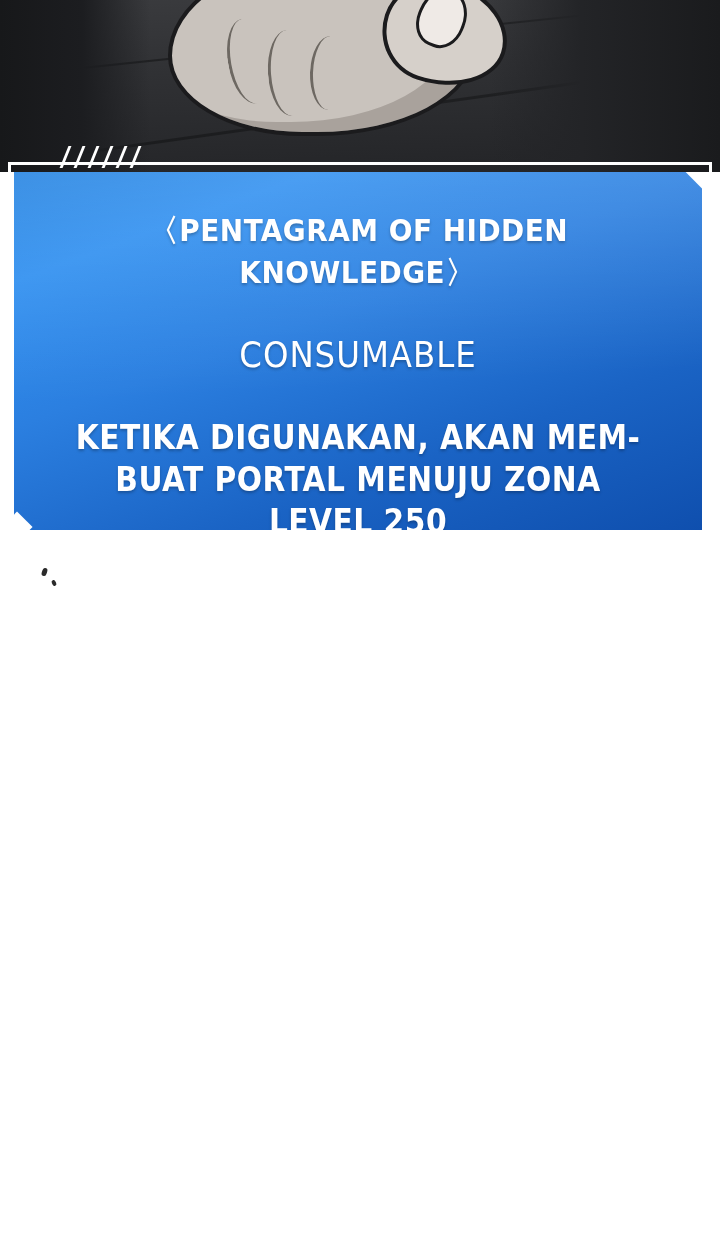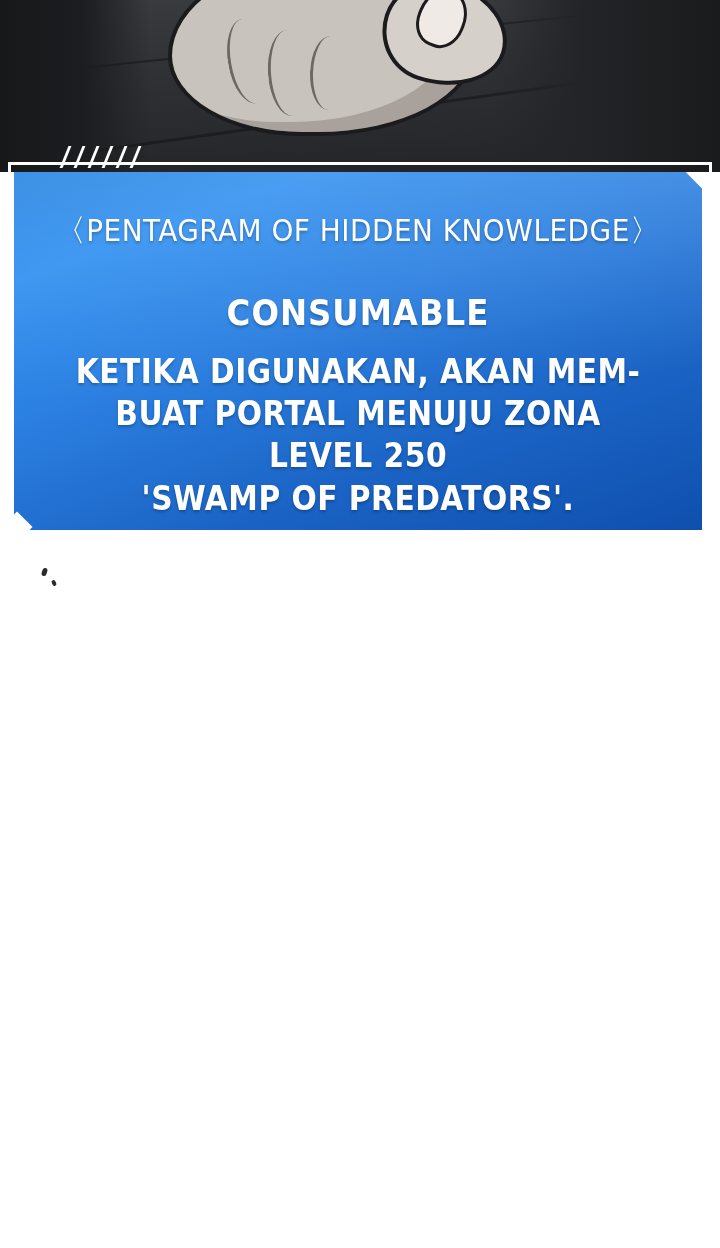--- a/index.html
+++ b/index.html
@@ -205,33 +205,33 @@
   .card-content {
     position: relative;
     z-index: 3;
     padding: 38px 26px 0 26px;
     text-align: center;
     color: #ffffff;
   }
   .item-title {
     font-family: "DejaVu Sans Condensed", "Liberation Sans Narrow", "Liberation Sans", sans-serif;
     font-size: 31px;
-    font-weight: 400;
+    font-weight: 700;
     letter-spacing: 0.5px;
     text-transform: uppercase;
     margin: 0 0 40px 0;
     text-shadow: 0 2px 3px rgba(0,0,0,0.25);
   }
   .item-type {
     font-family: "DejaVu Sans Condensed", "Liberation Sans Narrow", "Liberation Sans", sans-serif;
     font-size: 36px;
-    font-weight: 700;
+    font-weight: 400;
     letter-spacing: 1px;
     text-transform: uppercase;
-    margin: 0 0 18px 0;
+    margin: 0 0 42px 0;
     text-shadow: 0 2px 3px rgba(0,0,0,0.25);
   }
   .item-desc {
     font-family: "DejaVu Sans Condensed", "Liberation Sans Narrow", "Liberation Sans", sans-serif;
     font-size: 33px;
     font-weight: 700;
     line-height: 1.28;
     letter-spacing: 0.5px;
     text-transform: uppercase;
     margin: 18px;

